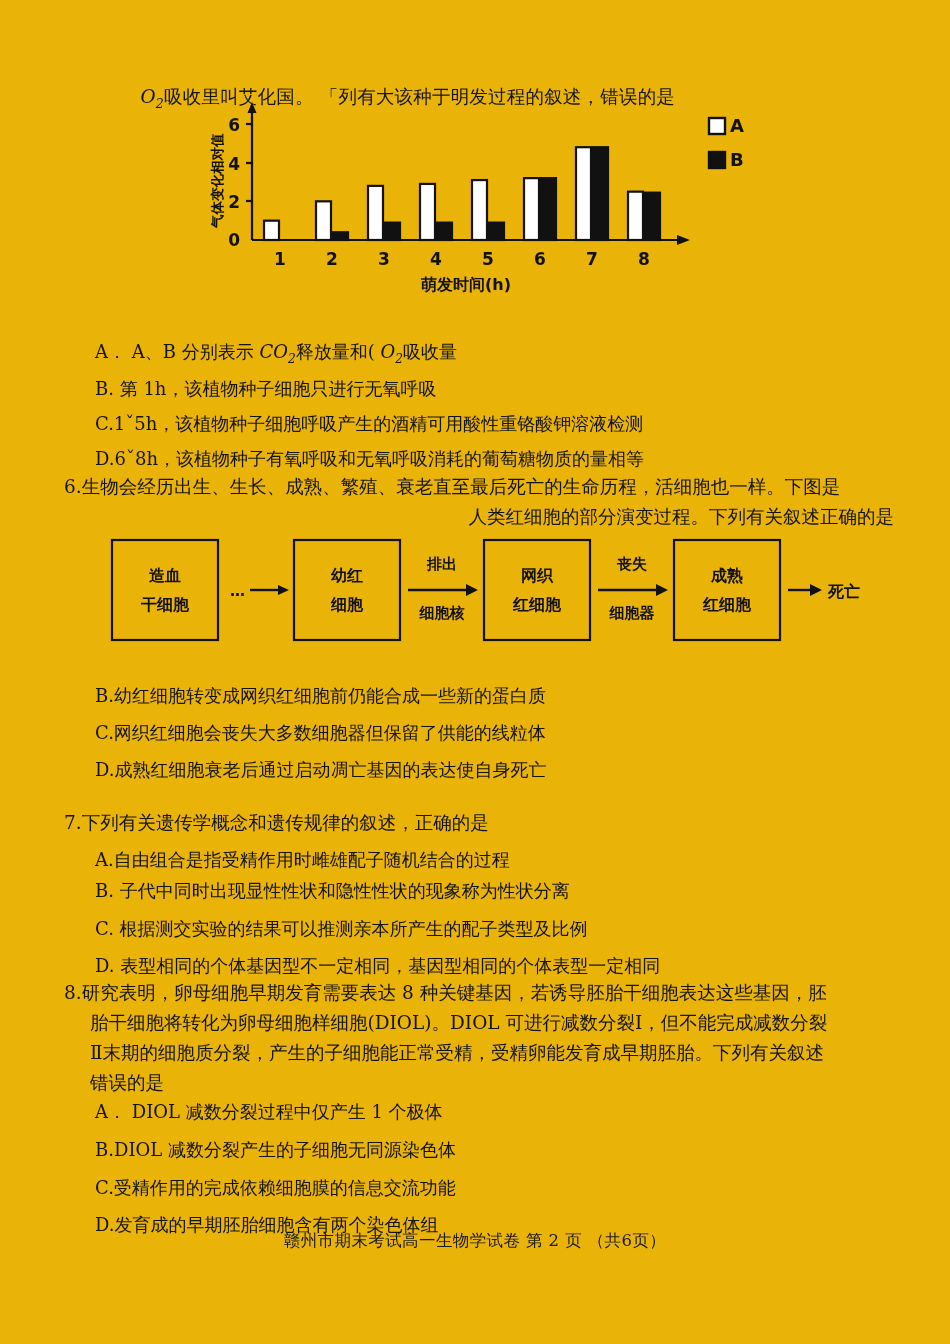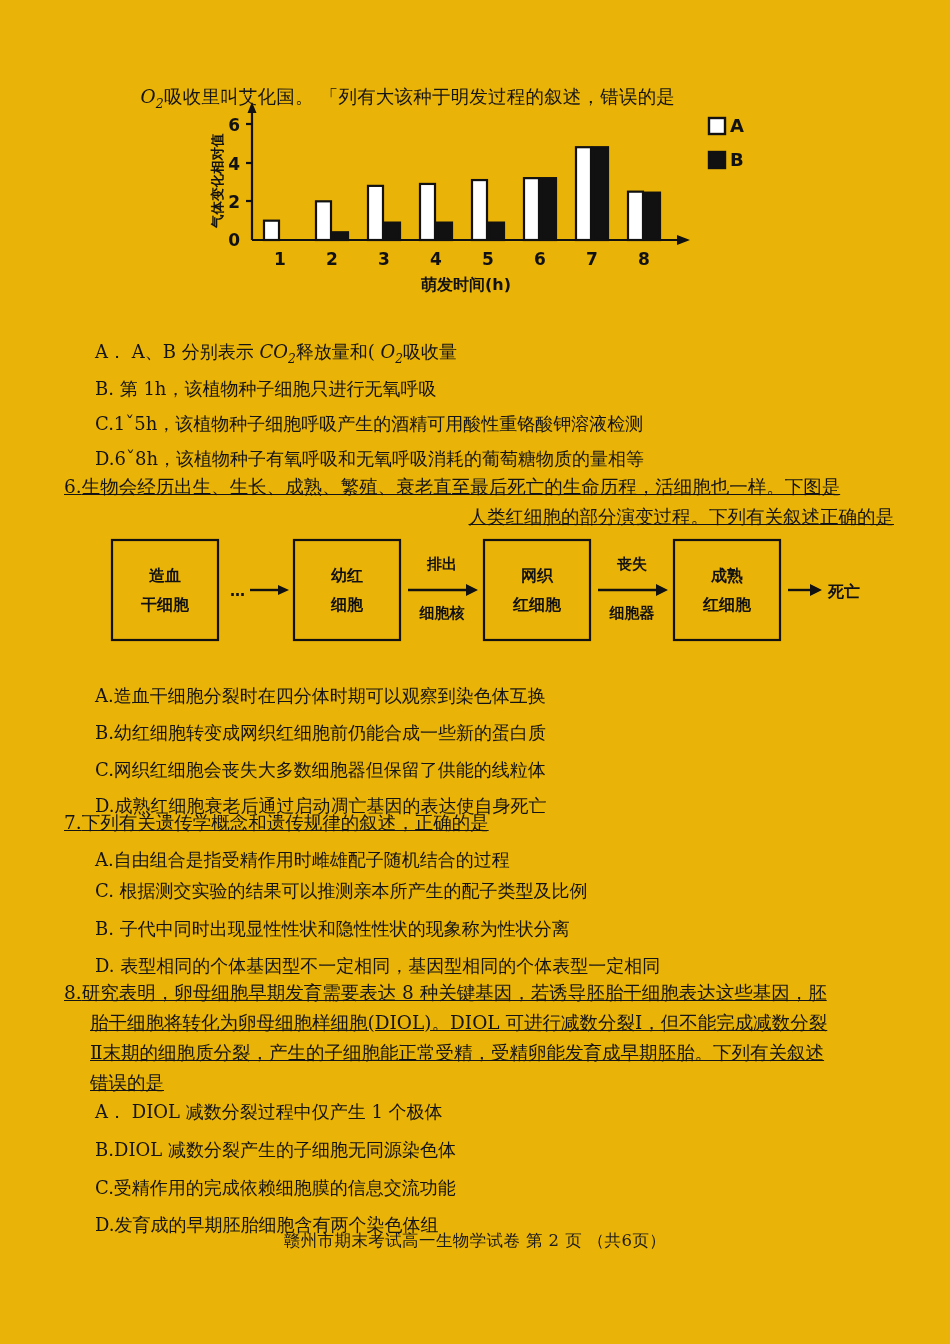--- a/index.html
+++ b/index.html
@@ -24,21 +24,20 @@
     font-size: 18.5px;
     line-height: 1.62;
     letter-spacing: 0.2px;
     color: #141414;
     white-space: pre-wrap;
   }
   .qline {
     font-size: 18.5px;
     line-height: 1.62;
     color: #141414;
-    text-decoration: underline;
   }
   .opt {
     font-size: 18px;
     line-height: 1.6;
     color: #141414;
   }
   .italic-sym {
     font-style: italic;
     font-family: "DejaVu Serif", "Liberation Serif", serif;
   }
@@ -236,33 +235,32 @@
 
       <g>
         <line x1="684" y1="54" x2="710" y2="54" stroke="#111" stroke-width="2.4"></line>
         <polygon points="718,54 706,48 706,60" fill="#111"></polygon>
         <text class="flow-txt" x="724" y="61">死亡</text>
       </g>
     </svg>
   </div>
 
   <div class="optgroup" style="left:95px; top:682px; width:780px;">
-    <div class="opt" style="margin-bottom:8px;">A.造血干细胞分裂时在四分体时期可以观察到染色体互换</div>
     <div class="opt" style="margin-bottom:8px;">B.幼红细胞转变成网织红细胞前仍能合成一些新的蛋白质</div>
     <div class="opt" style="margin-bottom:8px;">C.网织红细胞会丧失大多数细胞器但保留了供能的线粒体</div>
     <div class="opt">D.成熟红细胞衰老后通过启动凋亡基因的表达使自身死亡</div>
   </div>
 
   <div class="optgroup" style="left:64px; top:808px; width:830px;">
     <div class="qline" style="margin-bottom:8px;">
       <span>7.</span><span>下列有关遗传学概念和遗传规律的叙述，正确的是</span>
     </div>
     <div class="opt" style="padding-left:31px; margin-bottom:2px;">A.自由组合是指受精作用时雌雄配子随机结合的过程</div>
+    <div class="opt" style="padding-left:31px; margin-bottom:9px;">B. 子代中同时出现显性性状和隐性性状的现象称为性状分离</div>
     <div class="opt" style="padding-left:31px; margin-bottom:9px;">C. 根据测交实验的结果可以推测亲本所产生的配子类型及比例</div>
-    <div class="opt" style="padding-left:31px; margin-bottom:9px;">B. 子代中同时出现显性性状和隐性性状的现象称为性状分离</div>
     <div class="opt" style="padding-left:31px;">D. 表型相同的个体基因型不一定相同，基因型相同的个体表型一定相同</div>
   </div>
 
   <div class="optgroup" style="left:64px; top:978px; width:840px;">
     <div class="qline">
       <span>8.</span><span>研究表明，卵母细胞早期发育需要表达 8 种关键基因，若诱导胚胎干细胞表达这些基因，胚</span>
     </div>
     <div class="qline" style="padding-left:26px;">胎干细胞将转化为卵母细胞样细胞(DIOL)。DIOL 可进行减数分裂Ⅰ，但不能完成减数分裂</div>
     <div class="qline" style="padding-left:26px;">Ⅱ末期的细胞质分裂，产生的子细胞能正常受精，受精卵能发育成早期胚胎。下列有关叙述</div>
     <div class="qline" style="padding-left:26px;">错误的是</div>

